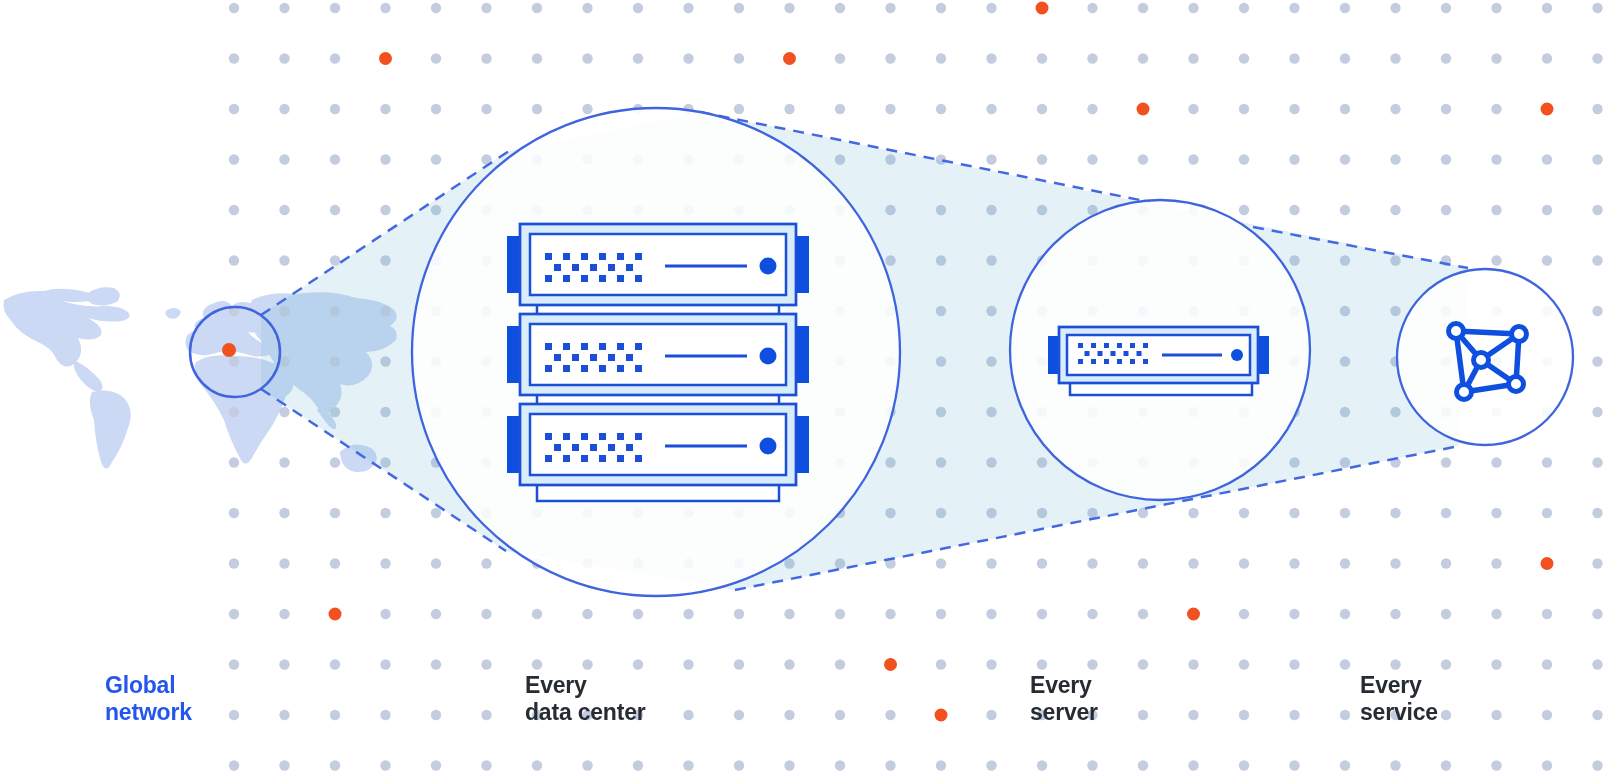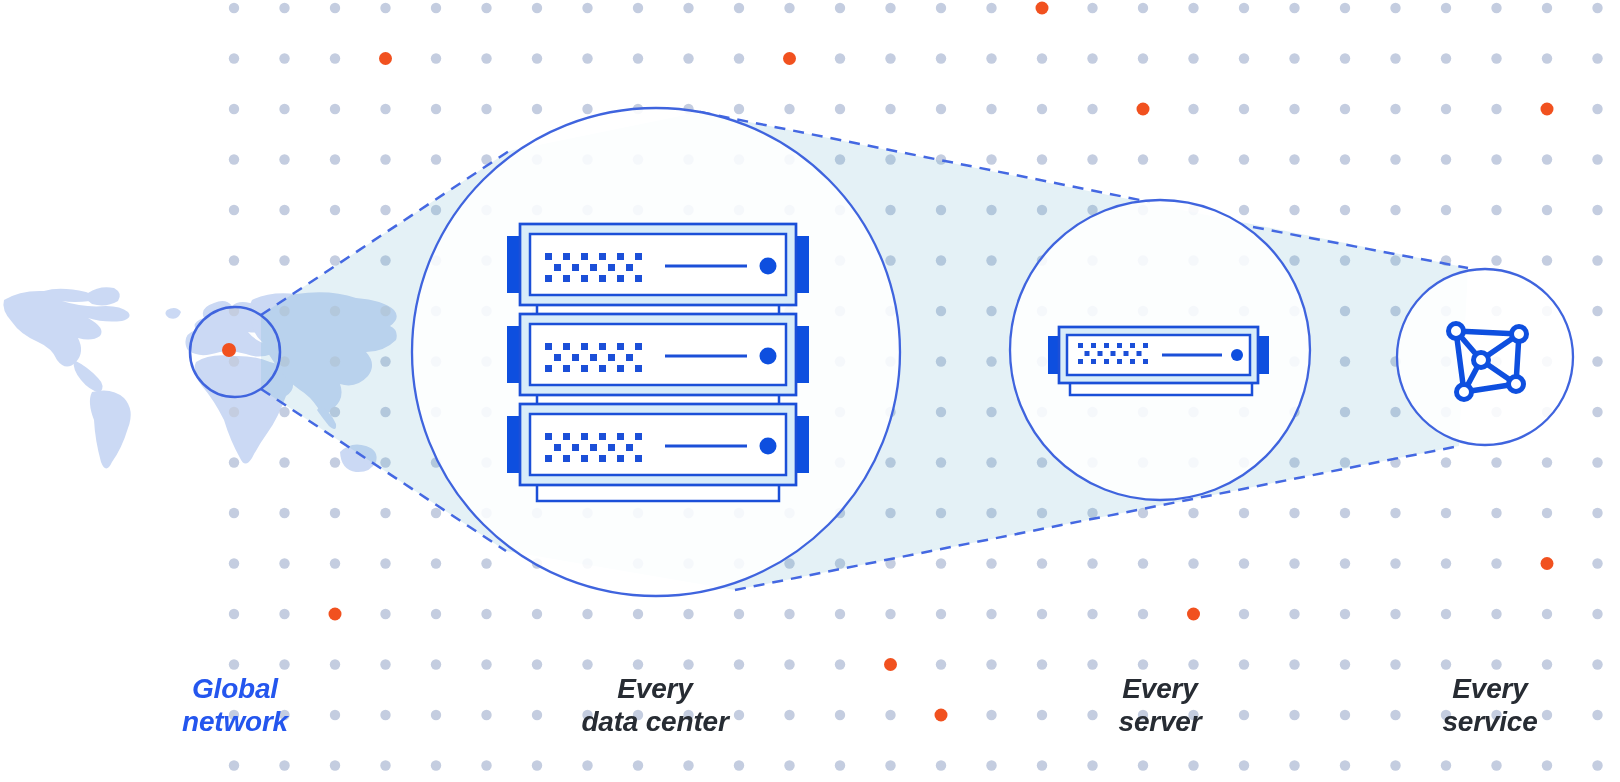--- a/index.html
+++ b/index.html
@@ -18,23 +18,23 @@
   .srv-outer{fill:var(--fill-light);stroke:var(--primary-blue);stroke-width:2.7;}
   .srv-inner{fill:#fff;stroke:var(--primary-blue);stroke-width:2.5;}
   .srv-ear{fill:var(--ear-blue);}
   .srv-conn{fill:#fff;stroke:var(--primary-blue);stroke-width:2.5;}
   .srv-line{stroke:var(--primary-blue);stroke-width:3;}
   .srv-led{fill:var(--ear-blue);}
   .pat rect{fill:var(--primary-blue);}
   .mesh-edge{stroke:var(--ear-blue);stroke-width:5.5;stroke-linecap:round;}
   .mesh-node{fill:#fff;stroke:var(--ear-blue);stroke-width:5;}
   
-  .stage-label{position:absolute;top:672px;width:260px;text-align:center;
-    font-size:28px;font-weight:700;line-height:1.18;letter-spacing:-0.2px;
-    white-space:pre-line;color:var(--label-dark);font-style:italic;}
+  .stage-label{position:absolute;top:672px;width:260px;text-align:left;
+    font-size:23px;font-weight:700;line-height:1.18;letter-spacing:-0.2px;
+    white-space:pre-line;color:var(--label-dark);}
   .stage-label.blue{color:var(--label-blue);}
 </style>
 </head>
 <body>
 
 <div class="canvas">
 
   <svg class="diagram" width="1620" height="782" viewBox="0 0 1620 782">
 
     <g>

